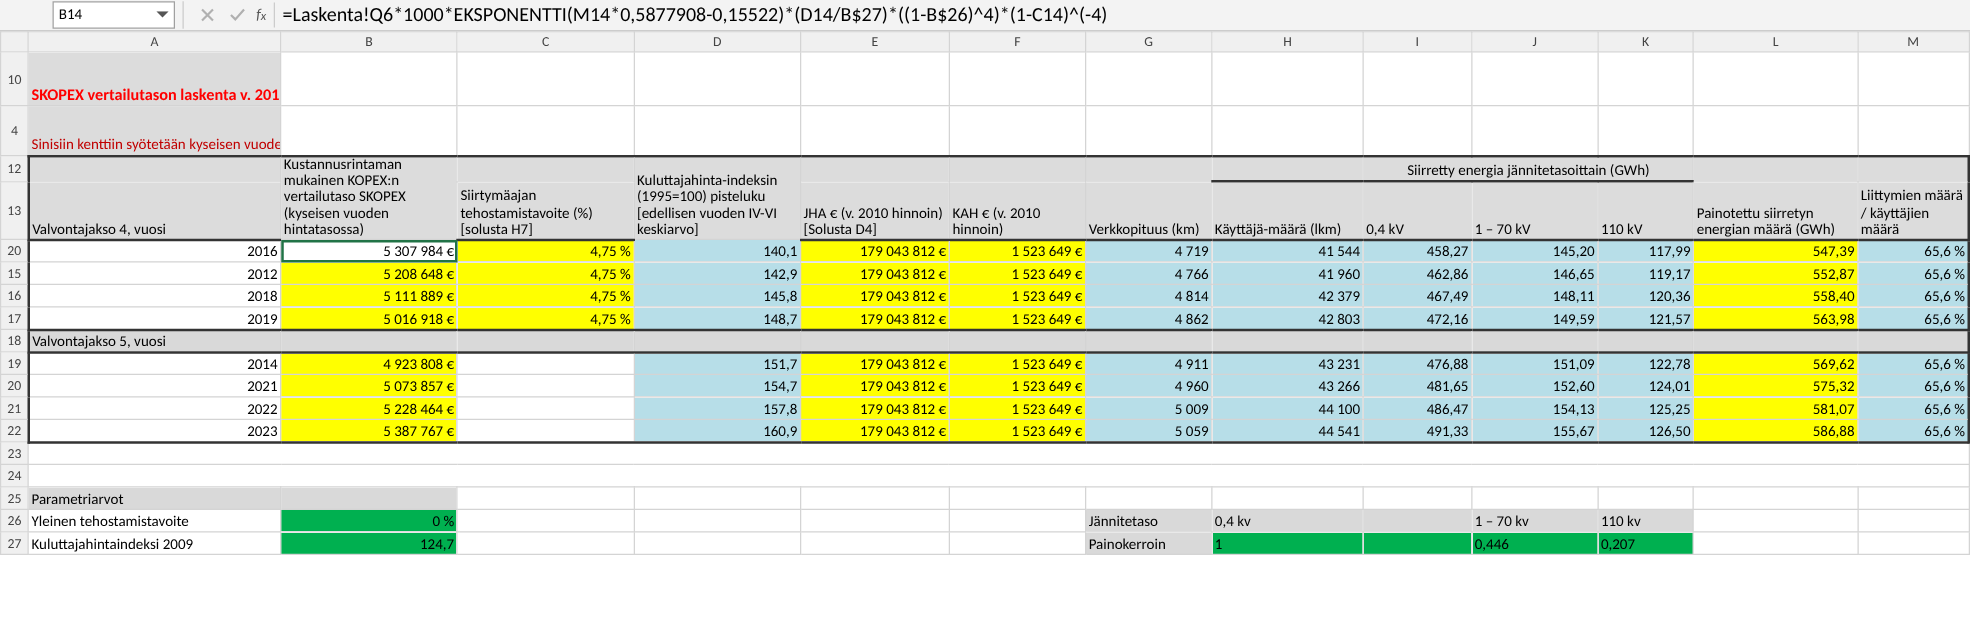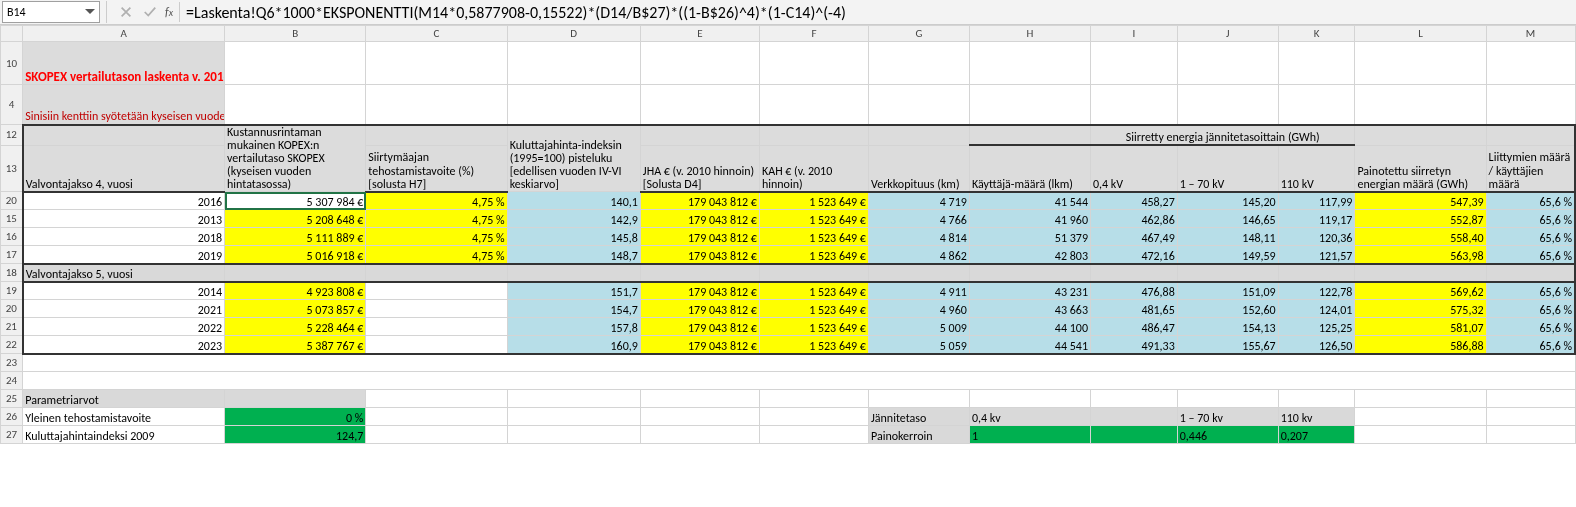--- a/index.html
+++ b/index.html
@@ -10,20 +10,21 @@
     background: #fff;
     color: #000;
     user-select: none;
   }
   .formula-bar {
     display: flex;
     align-items: center;
     height: 24px;
     border-bottom: 1px solid #ccc;
     background: #f3f3f3;
+    padding-left: 40px;
   }
   .namebox {
     width: 88px;
     height: 20px;
     border: 1px solid #a0a0a0;
     background: #fff;
     display: flex;
     align-items: center;
     padding: 0 4px;
     margin-left: 2px;
@@ -273,21 +274,21 @@
     <td class="blue r">4 719</td>
     <td class="blue r">41 544</td>
     <td class="blue r">458,27</td>
     <td class="blue r">145,20</td>
     <td class="blue r">117,99</td>
     <td class="yellow r">547,39</td>
     <td class="blue r thick-right">65,6 %</td>
   </tr>
   <tr>
     <th class="rowh">15</th>
-    <td class="r thick-left">2013</td>
+    <td class="r thick-left">2012</td>
     <td class="yellow r">5 208 648 €</td>
     <td class="yellow r">4,75 %</td>
     <td class="blue r">142,9</td>
     <td class="yellow r">179 043 812 €</td>
     <td class="yellow r">1 523 649 €</td>
     <td class="blue r">4 766</td>
     <td class="blue r">41 960</td>
     <td class="blue r">462,86</td>
     <td class="blue r">146,65</td>
     <td class="blue r">119,17</td>
@@ -296,21 +297,21 @@
   </tr>
   <tr>
     <th class="rowh">16</th>
     <td class="r thick-left">2018</td>
     <td class="yellow r">5 111 889 €</td>
     <td class="yellow r">4,75 %</td>
     <td class="blue r">145,8</td>
     <td class="yellow r">179 043 812 €</td>
     <td class="yellow r">1 523 649 €</td>
     <td class="blue r">4 814</td>
-    <td class="blue r">51 379</td>
+    <td class="blue r">42 379</td>
     <td class="blue r">467,49</td>
     <td class="blue r">148,11</td>
     <td class="blue r">120,36</td>
     <td class="yellow r">558,40</td>
     <td class="blue r thick-right">65,6 %</td>
   </tr>
   <tr>
     <th class="rowh">17</th>
     <td class="r thick-left thick-bottom">2019</td>
     <td class="yellow r thick-bottom">5 016 918 €</td>
@@ -362,21 +363,21 @@
   </tr>
   <tr>
     <th class="rowh">20</th>
     <td class="r thick-left">2021</td>
     <td class="yellow r">5 073 857 €</td>
     <td></td>
     <td class="blue r">154,7</td>
     <td class="yellow r">179 043 812 €</td>
     <td class="yellow r">1 523 649 €</td>
     <td class="blue r">4 960</td>
-    <td class="blue r">43 663</td>
+    <td class="blue r">43 266</td>
     <td class="blue r">481,65</td>
     <td class="blue r">152,60</td>
     <td class="blue r">124,01</td>
     <td class="yellow r">575,32</td>
     <td class="blue r thick-right">65,6 %</td>
   </tr>
   <tr>
     <th class="rowh">21</th>
     <td class="r thick-left">2022</td>
     <td class="yellow r">5 228 464 €</td>

